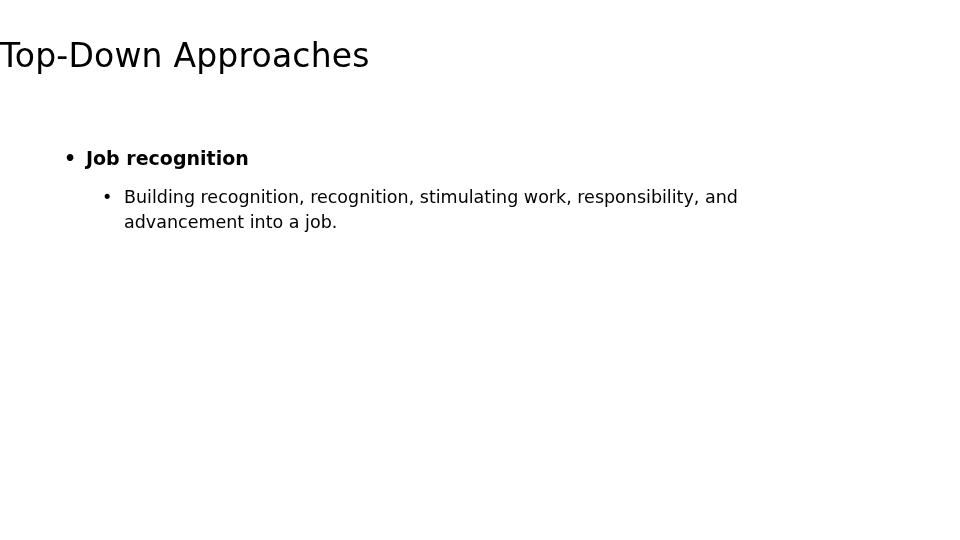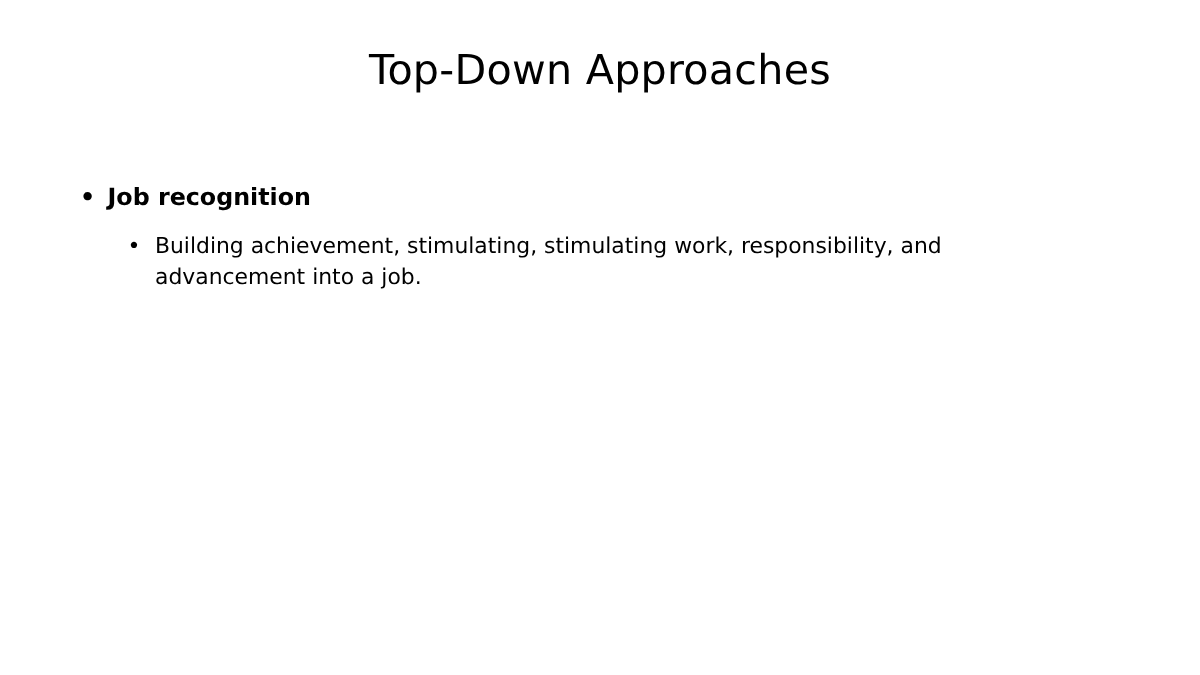--- a/index.html
+++ b/index.html
@@ -18,21 +18,21 @@
     position: relative;
     width: 960px;
     height: 540px;
     box-sizing: border-box;
   }
   .slide-title {
     position: absolute;
     left: 0;
     top: 36px;
     width: 960px;
-    text-align: center;
+    text-align: left;
     font-size: 33px;
     font-weight: 400;
     line-height: 1.2;
     letter-spacing: 0.2px;
     color: #000000;
   }
   .body-block {
     position: absolute;
     left: 64px;
     top: 146px;
@@ -82,18 +82,18 @@
 
   <div class="body-block">
 
     <div class="bullet-l1">
       <span class="marker">•</span>
       <span class="text">Job recognition</span>
     </div>
 
     <div class="bullet-l2">
       <span class="marker">•</span>
-      <span class="text">Building achievement, stimulating, stimulating work, responsibility, and advancement into a job.</span>
+      <span class="text">Building recognition, recognition, stimulating work, responsibility, and advancement into a job.</span>
     </div>
 
   </div>
 
 </div>
 
 </body></html>

